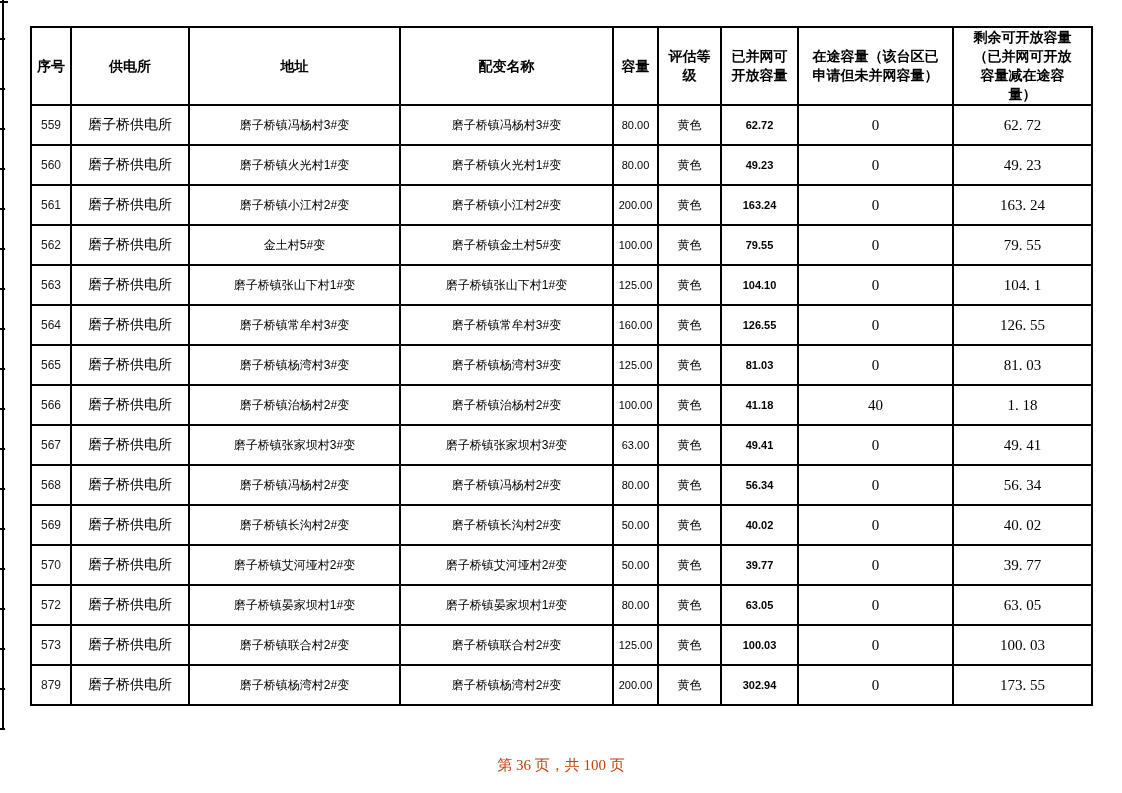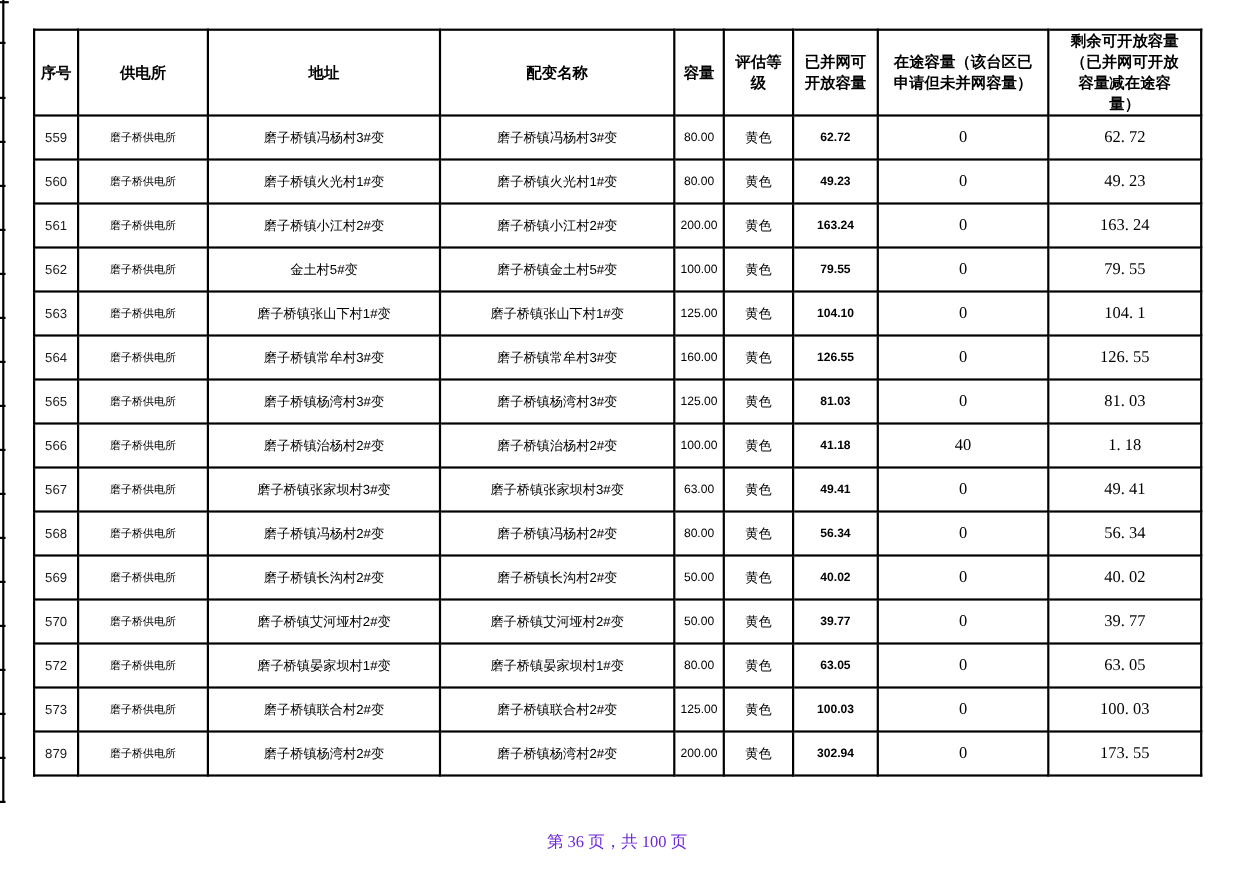--- a/index.html
+++ b/index.html
@@ -24,30 +24,30 @@
   thead tr{height:62px;}
   tbody tr{height:40px;}
   th{
     font-weight:bold;font-size:14px;line-height:19px;padding:0 4px;
     font-family:"Liberation Sans",sans-serif;
   }
   th.c7{padding:0 8px;border-radius:27px;}
   th.c8{padding:0 14px;}
   
   td.c0{font-size:12px;color:#1c1c1c;text-align:center;}
-  td.c1{font-size:10px;}
+  td.c1{font-size:14px;}
   td.c2,td.c3{font-size:12px;border-radius:12px;}
   td.c4{font-size:11px;font-weight:normal;}
   td.c5{font-size:12px;}
   td.c6{font-size:11px;font-weight:bold;}
   td.c7,td.c8{font-family:"Liberation Serif","DejaVu Serif",serif;font-size:15px;}
 
   .footer{
     position:absolute;top:756px;left:0;width:100%;text-align:center;
-    font-family:"Liberation Serif","DejaVu Serif",serif;font-size:15px;color:#6d28d9;
+    font-family:"Liberation Serif","DejaVu Serif",serif;font-size:15px;color:#c2410c;
   }
 </style>
 </head>
 <body>
 
 <div id="edge-artifact">
     <div class="edge-v"></div>
     <div class="edge-stub first" style="top: 1px;"></div>
     <div class="edge-stub" style="top: 38px;"></div>
     <div class="edge-stub" style="top: 88px;"></div>

